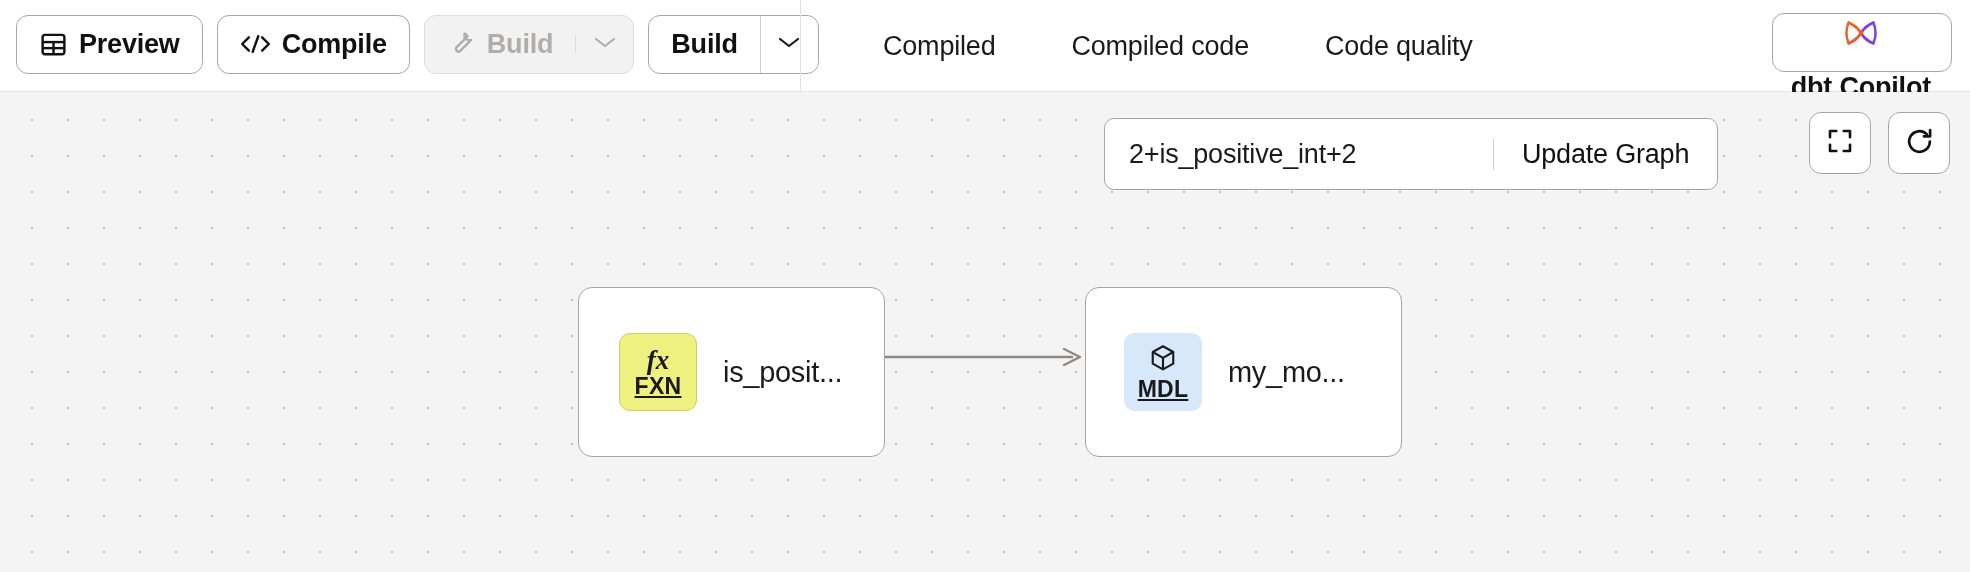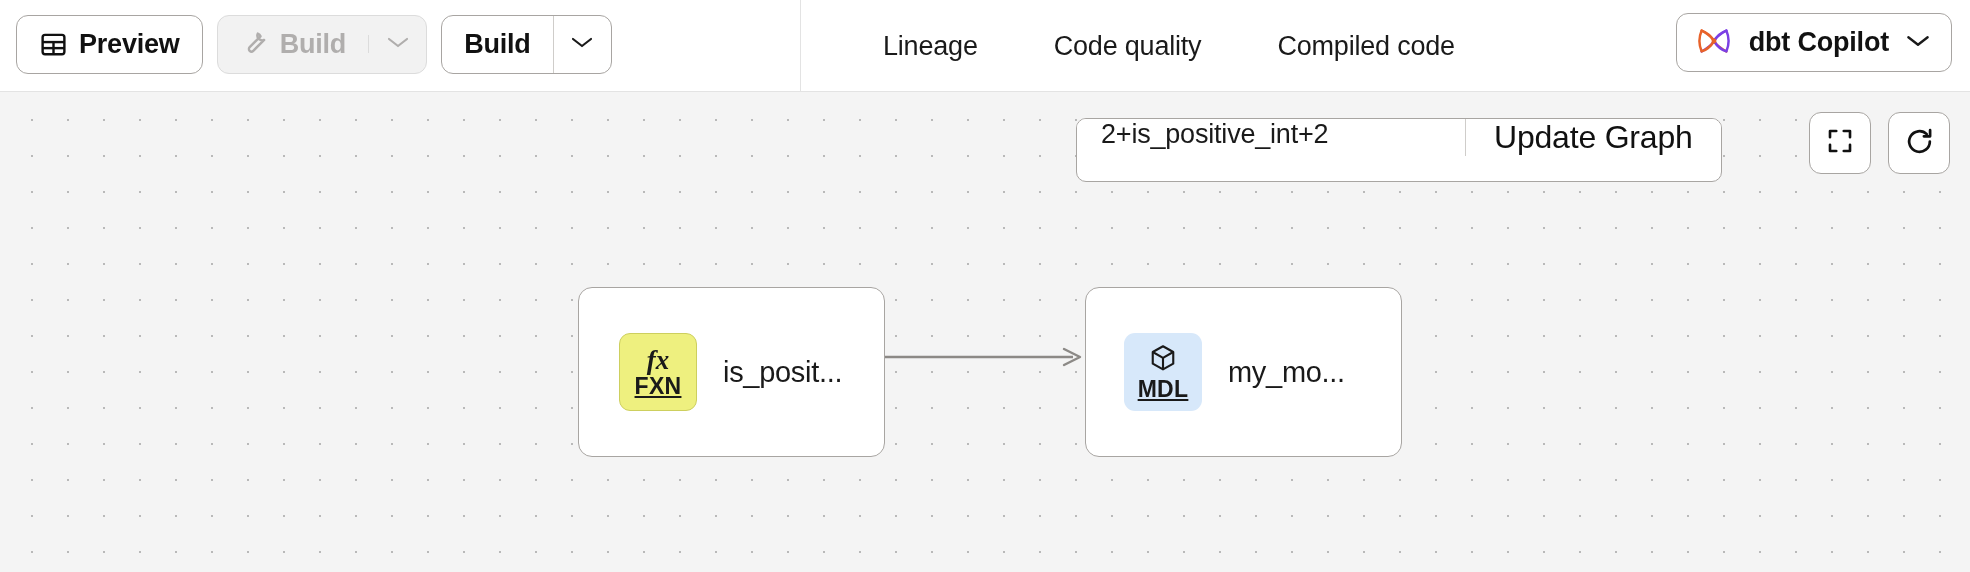--- a/index.html
+++ b/index.html
@@ -147,20 +147,21 @@
     right: 18px;
     display: flex;
     align-items: center;
     gap: 16px;
     height: 59px;
     padding: 0 20px 0 18px;
     background: #ffffff;
     border: 1.5px solid #a8a5a2;
     border-radius: 12px;
     cursor: pointer;
+    flex-direction: column;
   }
   .copilot .label {
     font-size: 27px;
     font-weight: 700;
     color: #111111;
     letter-spacing: -0.2px;
     white-space: nowrap;
   }
 
   
@@ -173,24 +174,24 @@
     background-image: radial-gradient(circle, #b9b9b9 1.4px, rgba(0,0,0,0) 1.5px);
     background-size: 36px 36px;
     background-position: 14px 10px;
     overflow: hidden;
   }
 
   
   .graph-controls {
     position: absolute;
     top: 26px;
-    left: 1076px;
-    display: flex;
-    align-items: flex-start;
-    height: 64px;
+    left: 1104px;
+    display: flex;
+    align-items: center;
+    height: 72px;
     background: #ffffff;
     border: 1.5px solid #a8a5a2;
     border-radius: 10px;
     overflow: hidden;
   }
   .graph-controls .selector-input {
     display: flex;
     align-items: center;
     width: 388px;
     padding: 0 24px;
@@ -202,21 +203,21 @@
     outline: none;
     font-family: "Liberation Sans", sans-serif;
     cursor: text;
   }
   .graph-controls .update-btn {
     display: flex;
     align-items: center;
     justify-content: center;
     padding: 0 28px;
     border-left: 1.5px solid #cfcdca;
-    font-size: 32px;
+    font-size: 27px;
     color: #111111;
     letter-spacing: -0.2px;
     white-space: nowrap;
     background: #ffffff;
     cursor: pointer;
   }
 
   .canvas-tools {
     position: absolute;
     top: 20px;
@@ -304,20 +305,30 @@
           <svg width="29" height="29" viewBox="0 0 24 24" fill="none" stroke="#111" stroke-width="2">
             <rect x="3" y="4" width="18" height="16" rx="2"></rect>
             <line x1="3" y1="10" x2="21" y2="10"></line>
             <line x1="3" y1="15" x2="21" y2="15"></line>
             <line x1="12" y1="10" x2="12" y2="20"></line>
           </svg>
         </span>
         <span>Preview</span>
       </div>
 
+      <div class="btn">
+        <span class="icn">
+          <svg width="31" height="26" viewBox="0 0 28 22" fill="none" stroke="#111" stroke-width="2.2" stroke-linecap="round" stroke-linejoin="round">
+            <polyline points="8,5 2,11 8,17"></polyline>
+            <polyline points="20,5 26,11 20,17"></polyline>
+            <line x1="16.5" y1="4" x2="11.5" y2="18"></line>
+          </svg>
+        </span>
+        <span>Compile</span>
+      </div>
 
       <div class="split disabled">
         <div class="main">
           <span class="icn">
             <svg width="29" height="29" viewBox="0 0 24 24" fill="none" stroke="#b0aead" stroke-width="2" stroke-linecap="round" stroke-linejoin="round">
               <path d="M14.7 6.3a4 4 0 0 0 5.3 5.2l-9 9a2.1 2.1 0 0 1-3-3l9-9a4 4 0 0 0-2.3-2.2z"></path>
             </svg>
           </span>
           <span>Build</span>
         </div>
@@ -342,27 +353,27 @@
           </span>
         </div>
       </div>
 
     </div>
 
     <div class="toolbar-divider"></div>
 
     <div class="tabs">
       <div class="tab">
-        <span>Lineage</span>
+        <span>Compiled</span>
+      </div>
+      <div class="tab">
+        <span>Compiled code</span>
       </div>
       <div class="tab">
         <span>Code quality</span>
-      </div>
-      <div class="tab">
-        <span>Compiled code</span>
       </div>
     </div>
 
     <div class="copilot">
       <span>
         <svg width="38" height="38" viewBox="0 0 40 40" fill="none">
           <path d="M7 9 C14 13, 18 16, 20 20 C22 24, 26 27, 33 31" stroke="#e8622a" stroke-width="2.6" stroke-linecap="round"></path>
           <path d="M33 9 C26 13, 22 16, 20 20 C18 24, 14 27, 7 31" stroke="#7b3fe4" stroke-width="2.6" stroke-linecap="round"></path>
           <path d="M7 9 C4 16, 4 24, 7 31 C13 29, 17 25, 20 20 C17 15, 13 11, 7 9 Z" stroke="#e8622a" stroke-width="2.6" stroke-linejoin="round"></path>
           <path d="M33 9 C36 16, 36 24, 33 31 C27 29, 23 25, 20 20 C23 15, 27 11, 33 9 Z" stroke="#7b3fe4" stroke-width="2.6" stroke-linejoin="round"></path>

